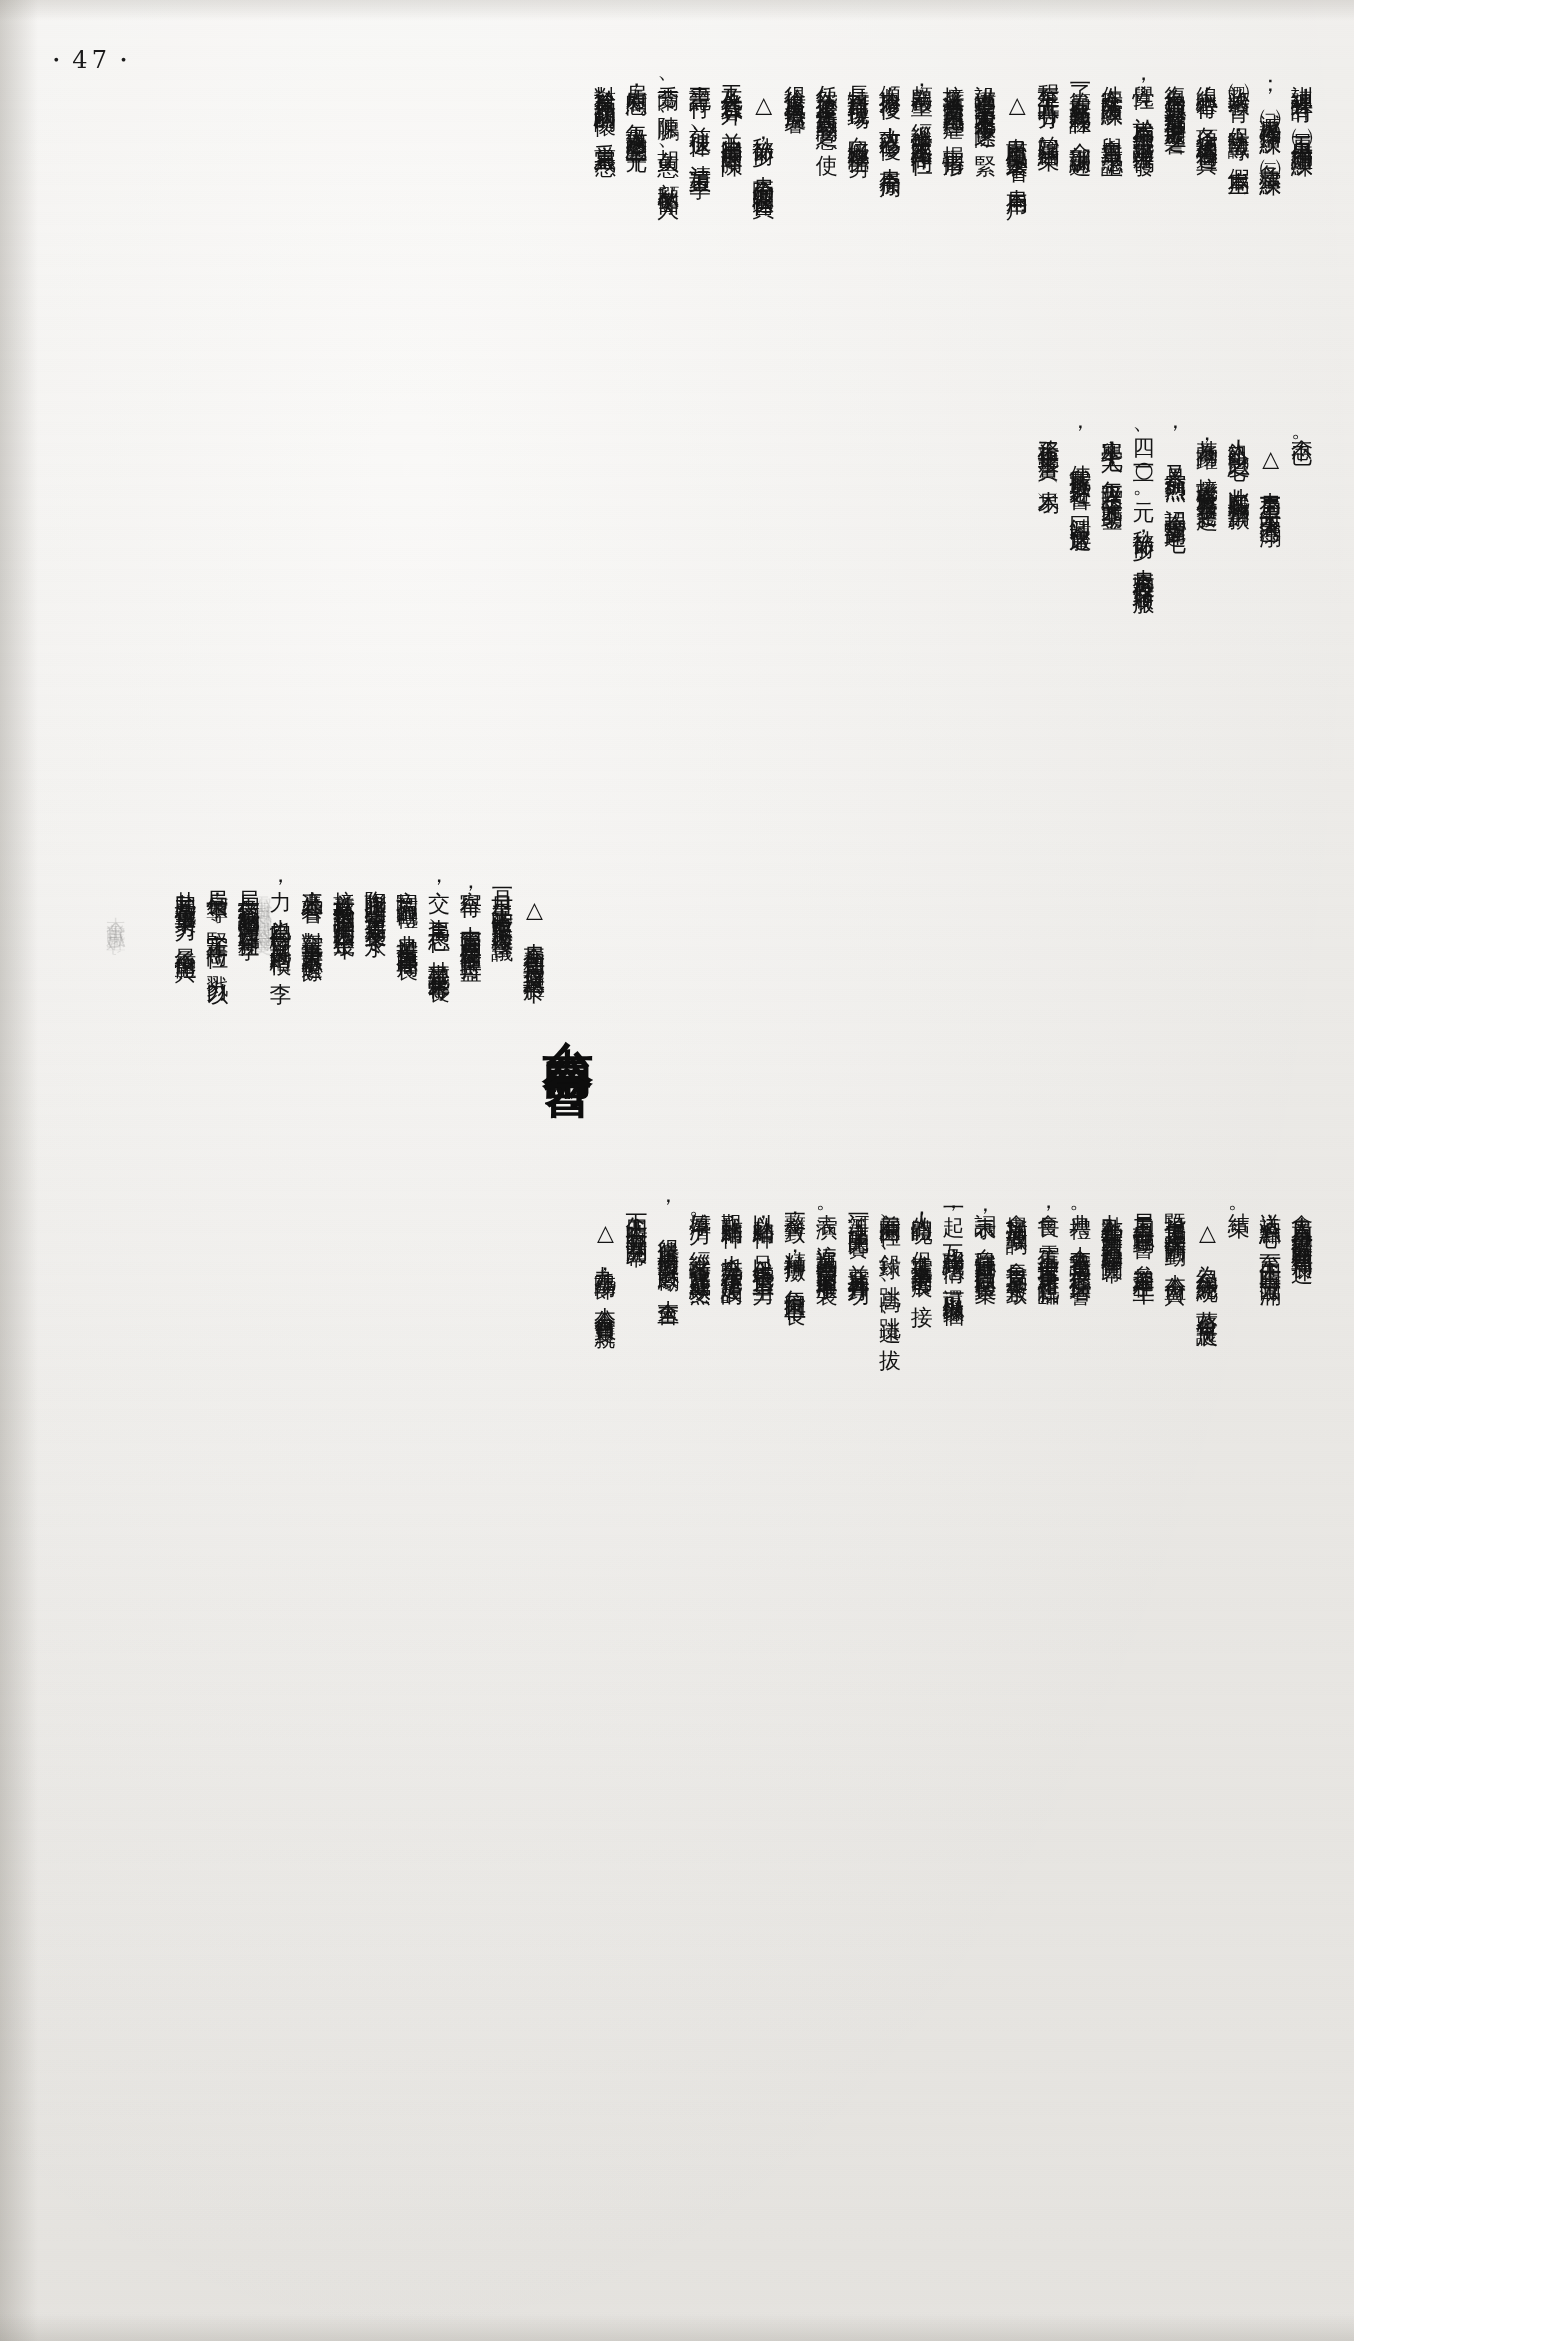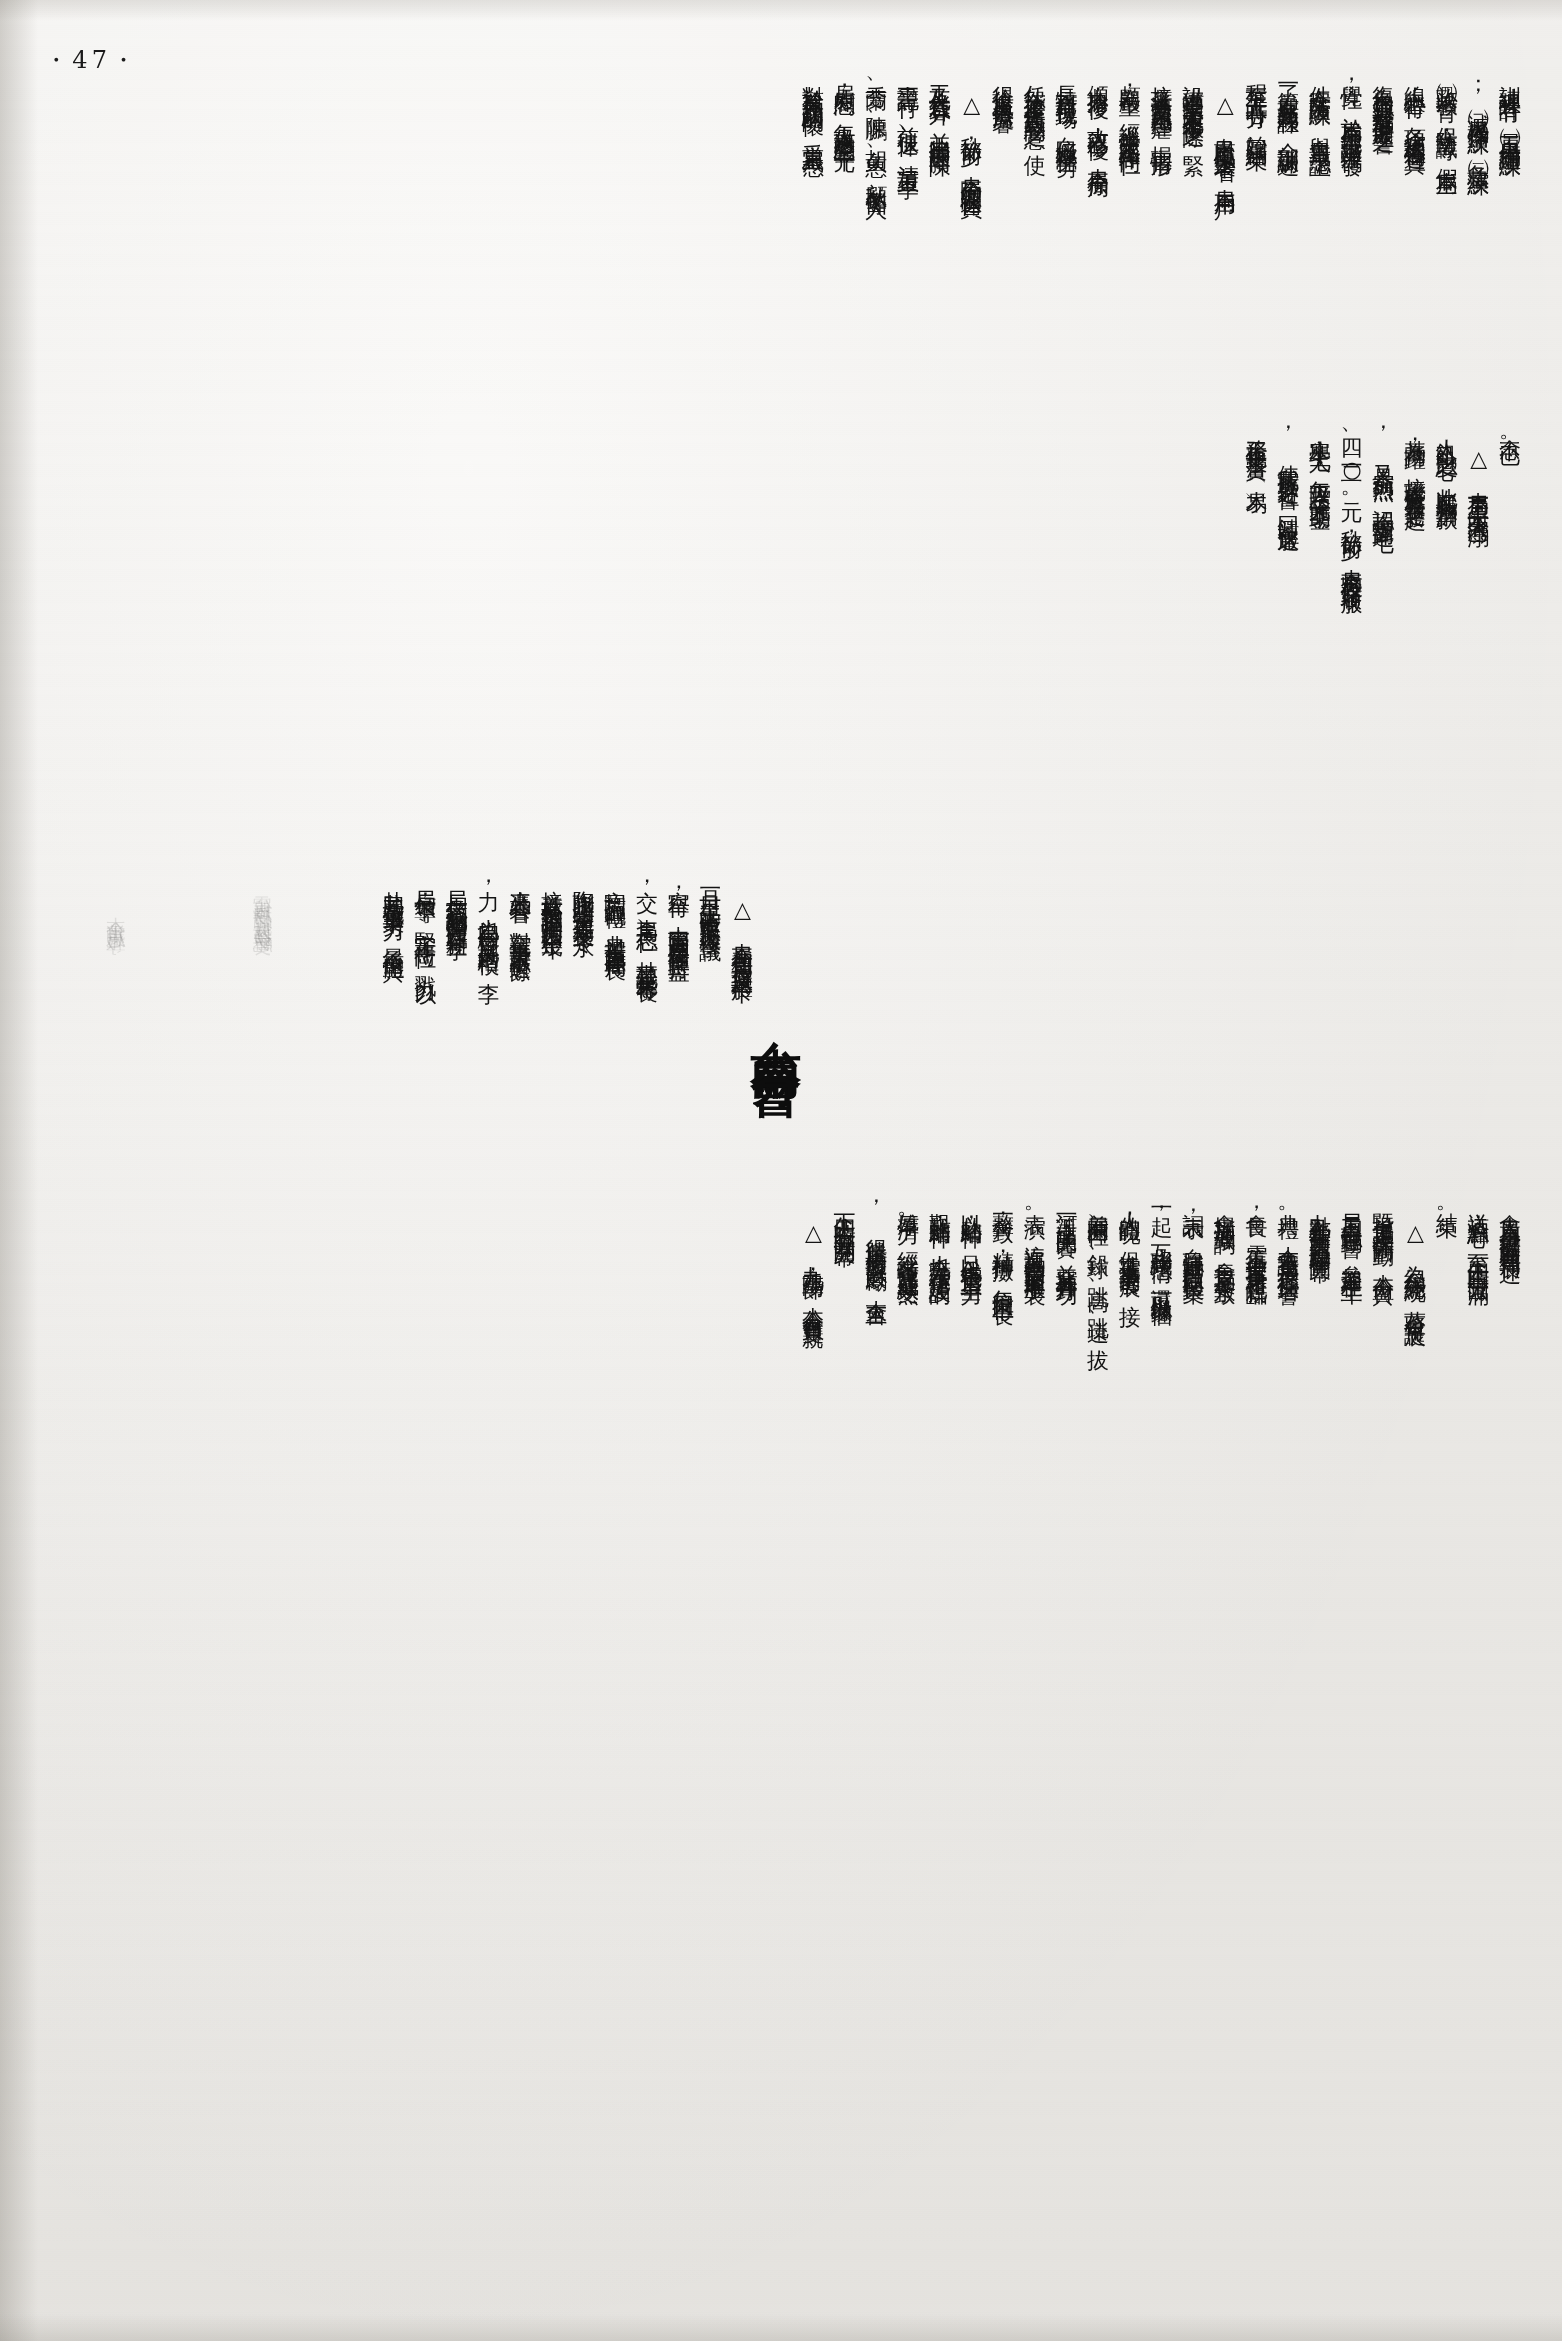--- a/index.html
+++ b/index.html
@@ -8,21 +8,21 @@
     background: #ffffff;
   }
   body {
     width: 1562px;
     height: 2342px;
     font-family: "DejaVu Serif", "Liberation Serif", serif;
     overflow: hidden;
   }
   .page {
     position: relative;
-    width: 1562px;
+    width: 1354px;
     height: 2342px;
     background: #f2f0ec;
     background-image:
       linear-gradient(180deg, rgba(255,255,255,0.35), rgba(0,0,0,0.02)),
       radial-gradient(ellipse at 30% 20%, rgba(255,255,255,0.5), rgba(0,0,0,0.04) 70%);
     overflow: hidden;
   }
   
   .grain {
     position: absolute;

